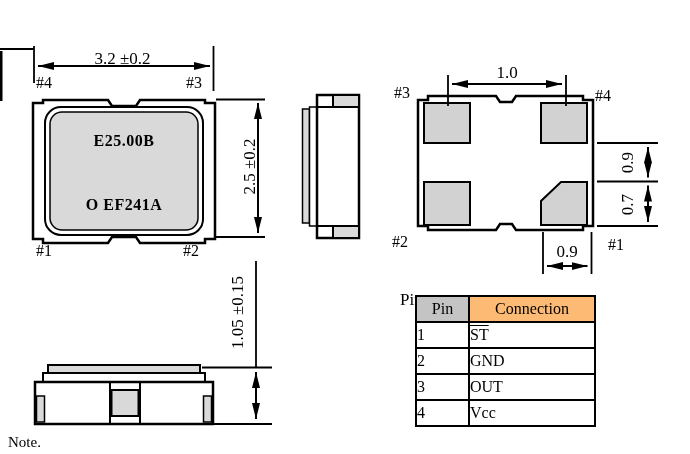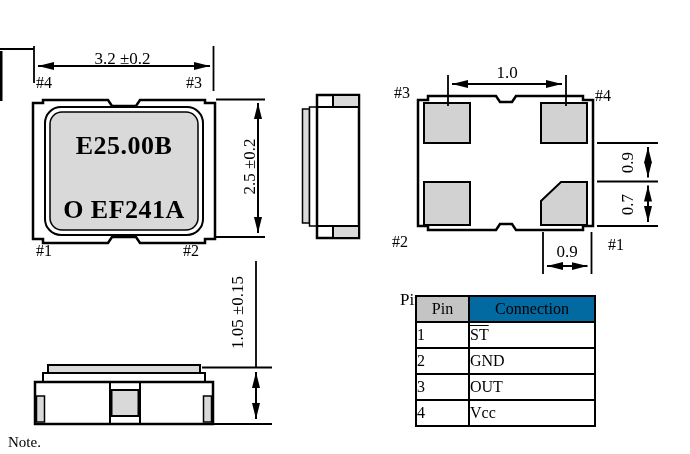--- a/index.html
+++ b/index.html
@@ -6,21 +6,21 @@
   #stage{
     position:relative;width:690px;height:454px;background:#fff;overflow:hidden;
     font-family:Liberation Serif, serif;color:#000;margin-top:43px;
   }
   #stage svg{position:absolute;left:0;top:0;}
   .txt{position:absolute;white-space:nowrap;line-height:1;}
   .dim{font-size:17px;}
   .dim-c{text-align:center;}
   .rot{transform:rotate(-90deg);transform-origin:center center;text-align:center;}
   .pinlbl{font-size:16px;}
-  .mark{font-weight:bold;font-size:26px;text-align:center;letter-spacing:0.5px;}
+  .mark{font-weight:bold;font-size:16px;text-align:center;letter-spacing:0.5px;}
   .pinmap-title{font-size:17px;}
   table.pinmap{
     position:absolute;left:415px;top:252px;width:179px;height:130px;
     border-collapse:collapse;table-layout:fixed;font-size:16px;
   }
   table.pinmap th,table.pinmap td{
     border:2px solid #000;vertical-align:middle;padding:0;
     font-weight:normal;
   }
   .note{position:absolute;left:8px;top:390px;font-size:15px;line-height:19px;}
@@ -143,21 +143,21 @@
 
   <div class="txt pinmap-title" style="left:400px;top:248px;">Pin map</div>
   <table class="pinmap">
     <colgroup>
         <col style="width:53px">
         <col style="width:126px">
       </colgroup>
     <tbody>
         <tr style="height:26px;">
       <th style="background:#c4c4c4;">Pin</th>
-      <th style="background:#0369a1;">Connection</th>
+      <th style="background:#fdba74;">Connection</th>
     </tr>
     <tr style="height:26px;">
       <td>1</td>
       <td><span class="ov">ST</span></td>
     </tr>
     <tr style="height:26px;">
       <td>2</td>
       <td>GND</td>
     </tr>
     <tr style="height:26px;">

